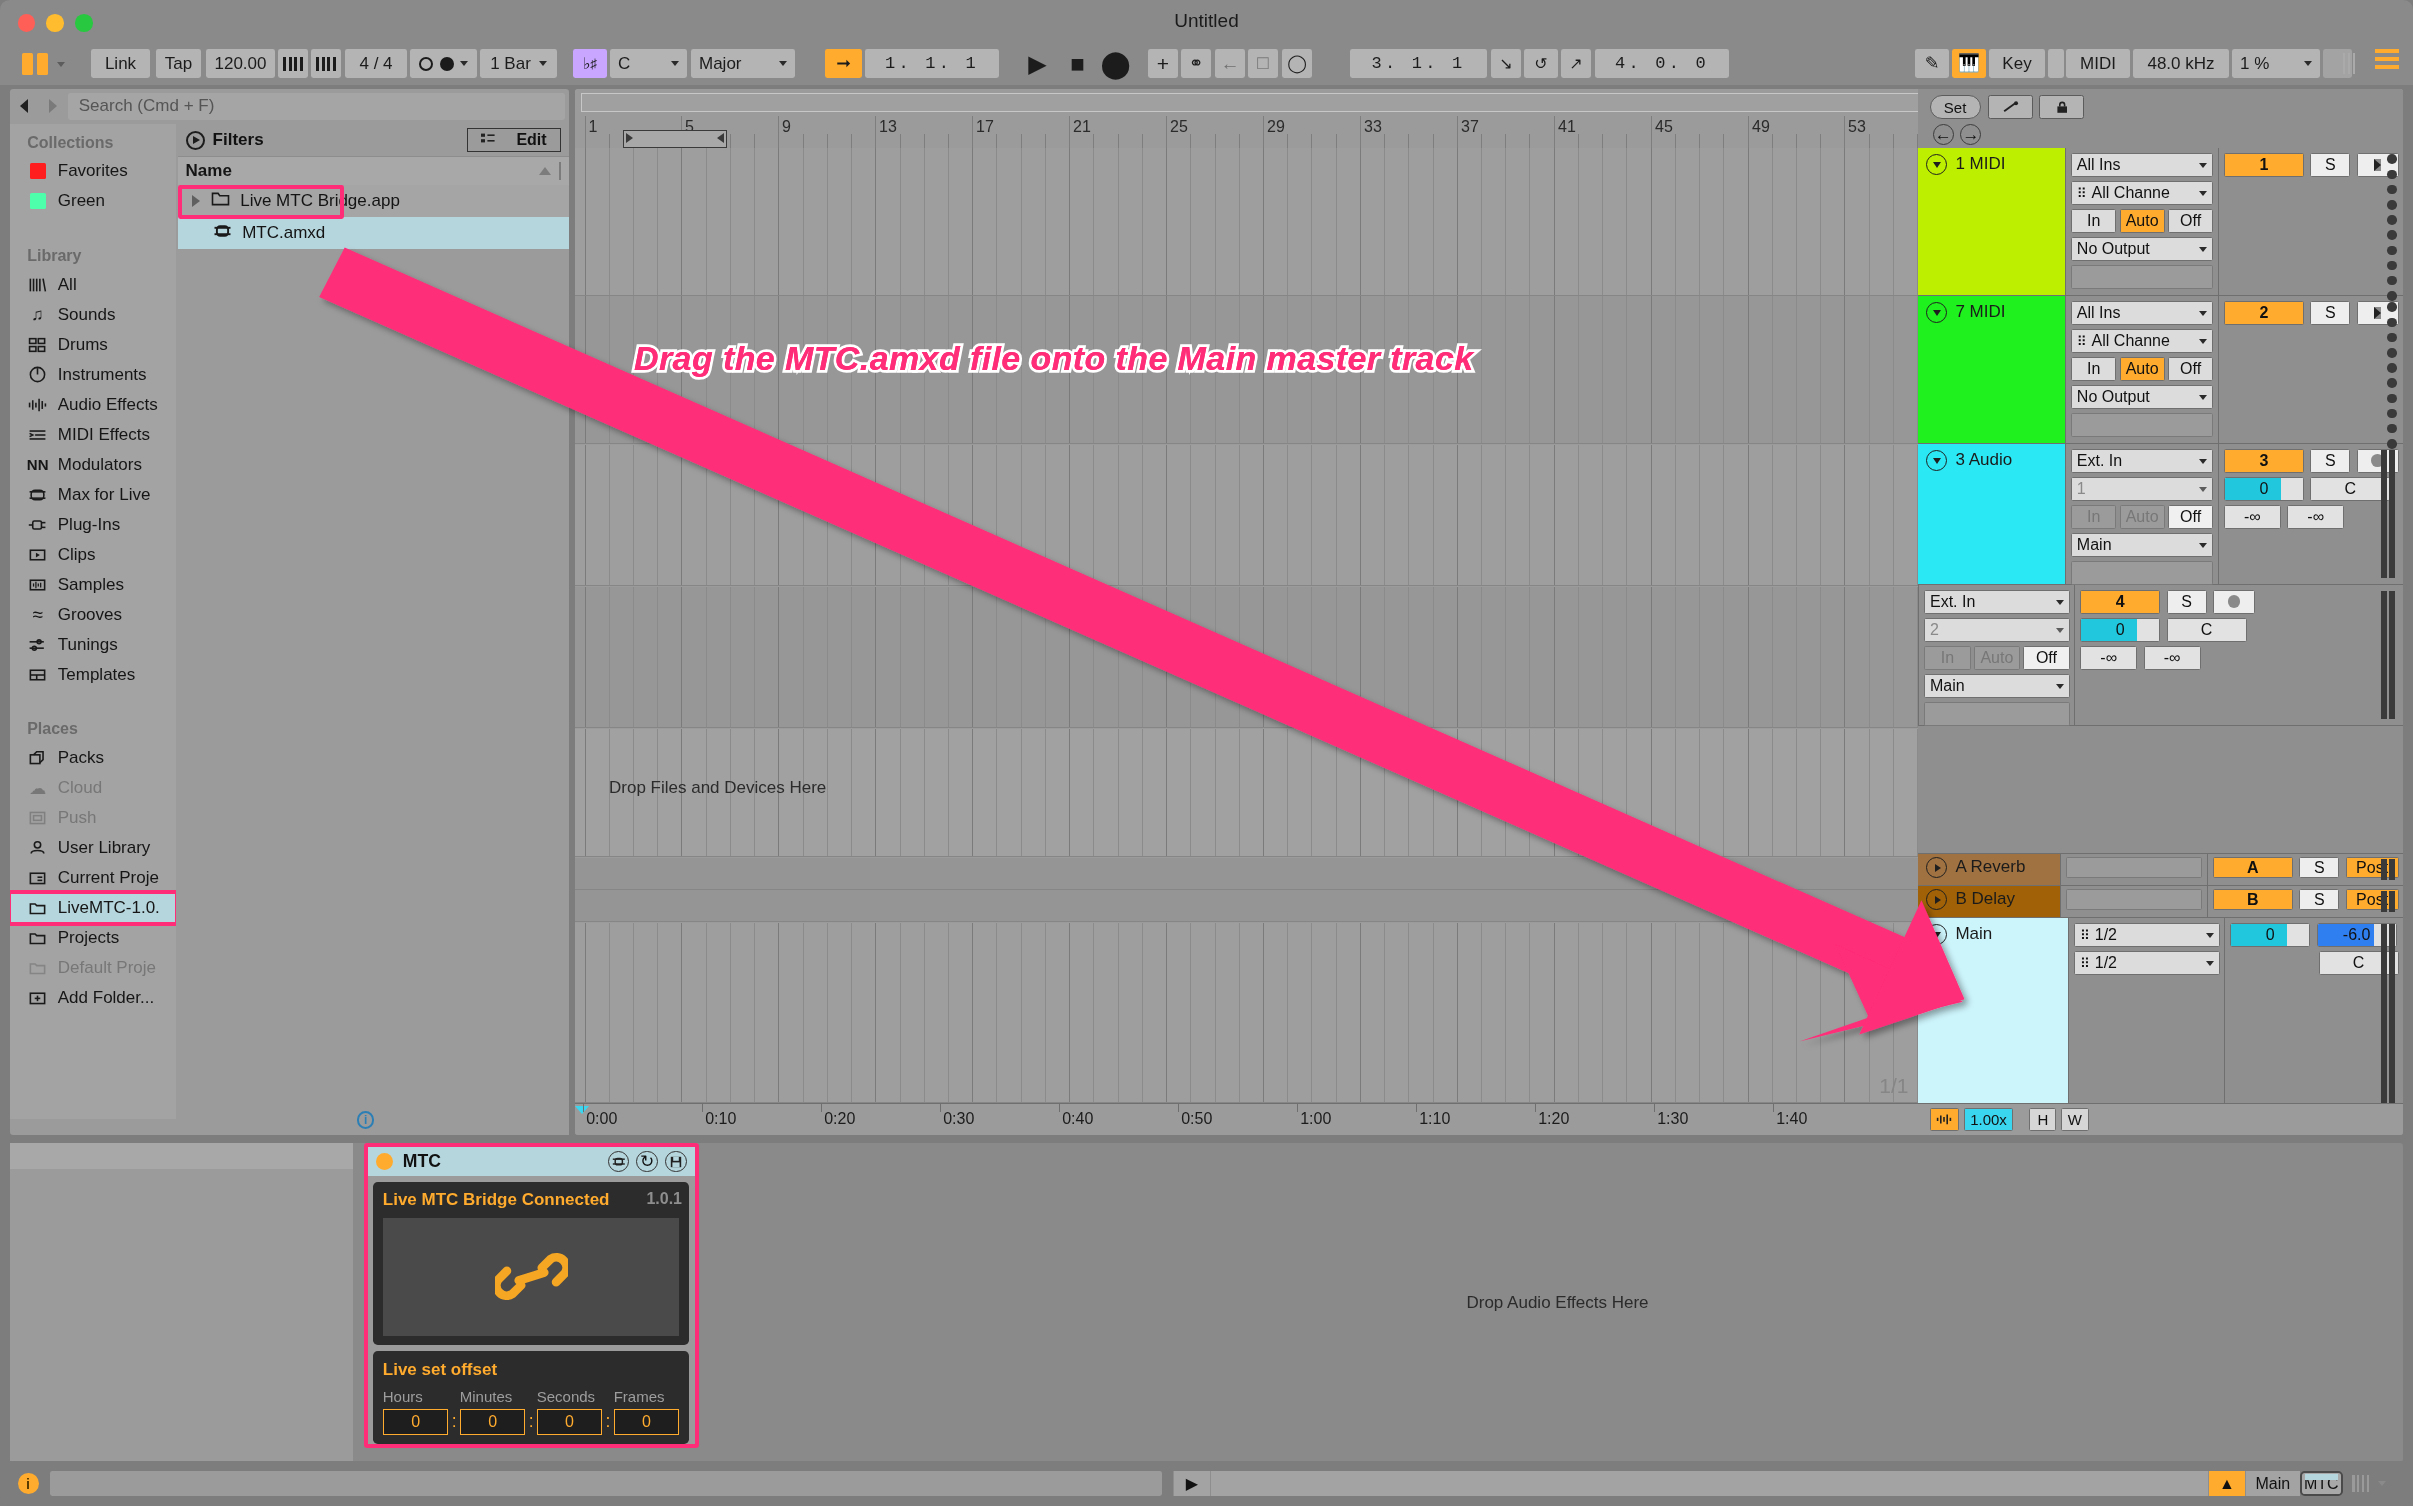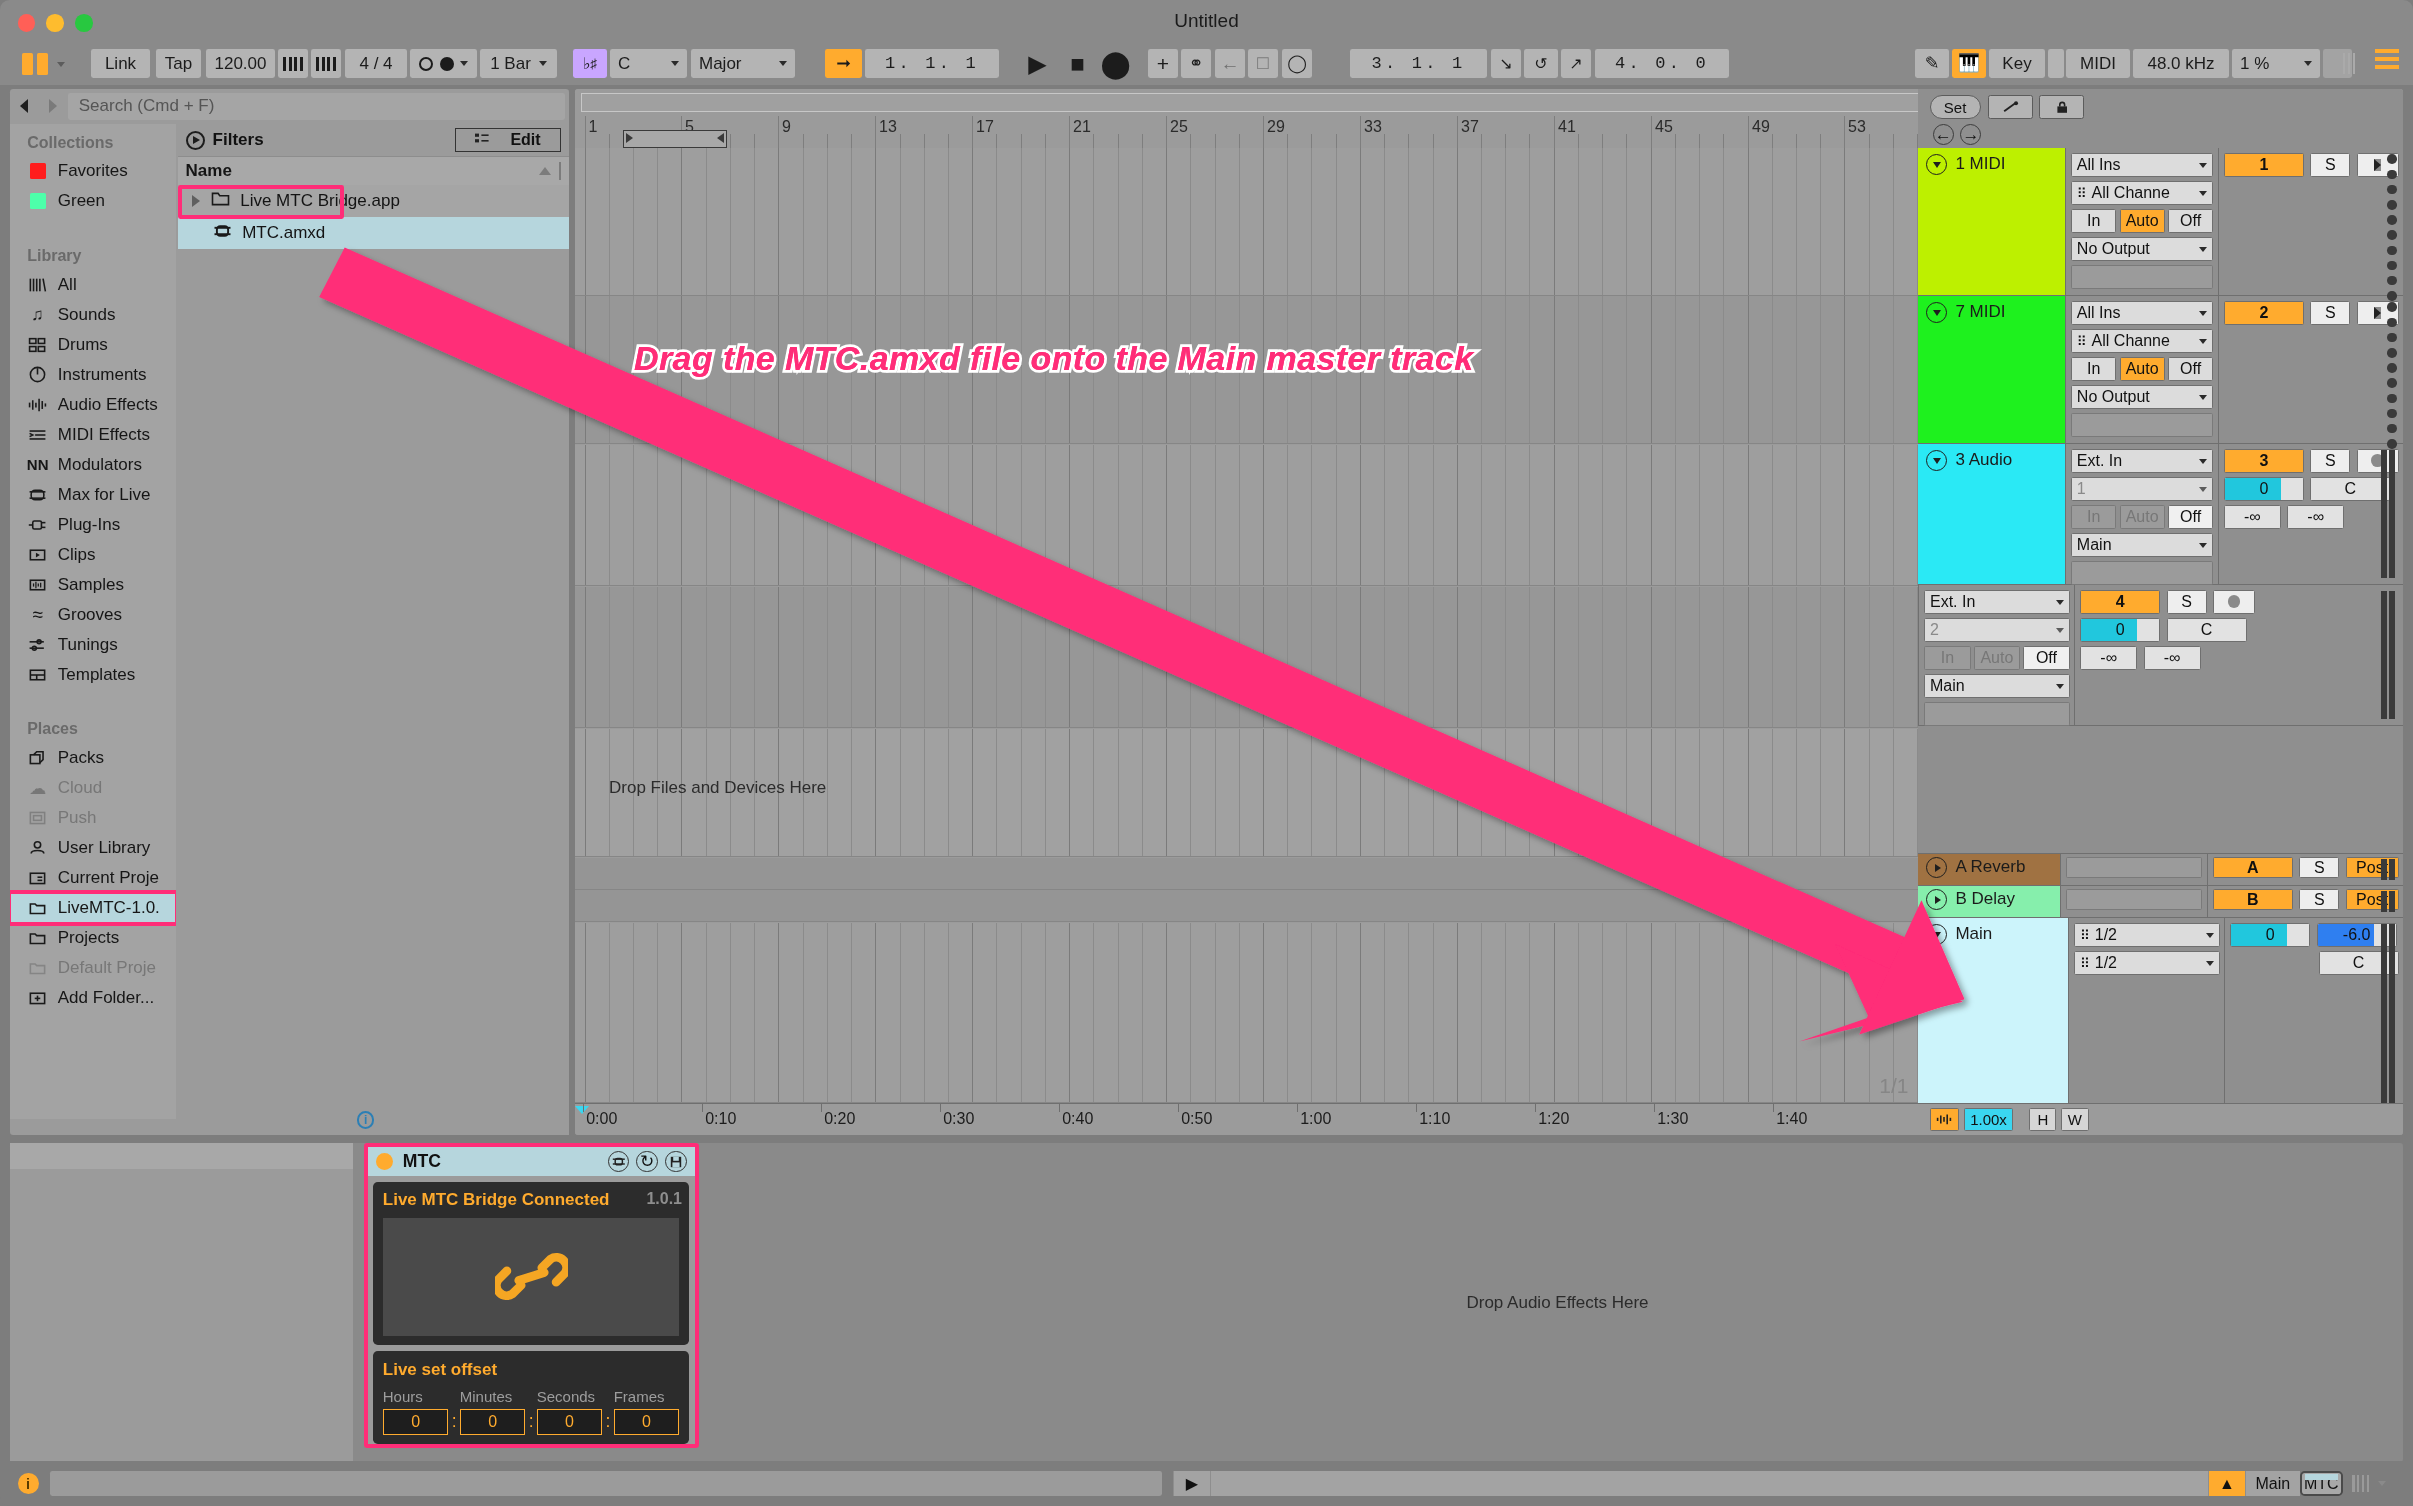--- a/index.html
+++ b/index.html
@@ -52,21 +52,21 @@
   .sb-item.sel-mtc { background:#b6d6dd; outline:4px solid #ff2d78; outline-offset:-1.6px; }
   .sb-ic { width:21px; height:21px; display:flex; align-items:center; justify-content:center; flex-shrink:0; }
   .sb-sw { width:16px; height:16px; border-radius:1.6px; }
   .sb-gap { height:21px; }
 
   
   #filelist { position:absolute; left:168px; top:35px; right:0; bottom:0; background:#9b9b9b; }
   #filters { height:32px; background:#9b9b9b; display:flex; align-items:center; padding:0 8px; gap:8px; }
   .circ-play { width:19px;height:19px;border:2px solid #1d1d1d;border-radius:50%; display:flex; align-items:center; justify-content:center;}
   .circ-play i { width:0;height:0;border-top:4.8px solid transparent;border-bottom:4.8px solid transparent;border-left:7.2px solid #1d1d1d; margin-left:2.4px;}
-  #editbtn { margin-left:auto; height:24px; border:1.6px solid #333; display:flex; align-items:center; gap:21px; padding:0 19px; font-size:16px; font-weight:bold; }
+  #editbtn { margin-left:auto; height:24px; border:1.6px solid #333; display:flex; align-items:center; gap:21px; padding:0 13px; font-size:16px; font-weight:bold; }
   #namehdr { height:29px; background:#a8a8a8; display:flex; align-items:center; padding:0 8px; font-size:17px; font-weight:bold; color:#151515; border-top:0.8px solid #8d8d8d;}
   .f-row { height:32px; display:flex; align-items:center; gap:9.6px; padding-left:14.4px; font-size:17px; color:#141414; }
   .f-row.app { background:#a5a5a5; }
   .f-row.selected { background:#b6d6dd; }
   .f-hl { position:absolute; left:0; top:61px; width:166px; height:34px; border:4px solid #ff2d78; border-radius:2.4px; pointer-events:none; }
   #browser-foot { position:absolute; left:168px; right:0; bottom:0; height:30px; background:#9b9b9b; display:flex; align-items:center; padding-left:11.2px;}
   .info-dot { width:17.6px;height:17.6px;border-radius:50%;border:2px solid #2c7fb5; color:#2c7fb5; font-size:12px; display:flex;align-items:center;justify-content:center; font-weight:bold;}
 
   
   #arrange { position:absolute; left:575px; top:89px; right:9.6px; height:1046px; background:#9b9b9b; border-radius:3.2px; overflow:hidden;}
@@ -1315,21 +1315,21 @@
           <span class="post" style="height:21px;">Post</span>
         </div>
         <div class="meter" style="top:4.8px;bottom:4.8px;">
             <b></b>
             <b></b>
           </div>
       </div>
     </div>
 
     <div class="trk" style="height:32px;">
-      <div class="trk-name" style="background:#86efac; padding-top:3.2px;">
+      <div class="trk-name" style="background:#a16207; padding-top:3.2px;">
         <span class="fold r">
             <i></i>
           </span>
         <span class="lbl">B Delay</span>
       </div>
       <div class="trk-io" style="padding-top:3.2px;">
         <div class="iobox empty" style="height:21px;"></div>
       </div>
       <div class="trk-mix" style="padding-top:3.2px;">
         <div class="mixrow">

